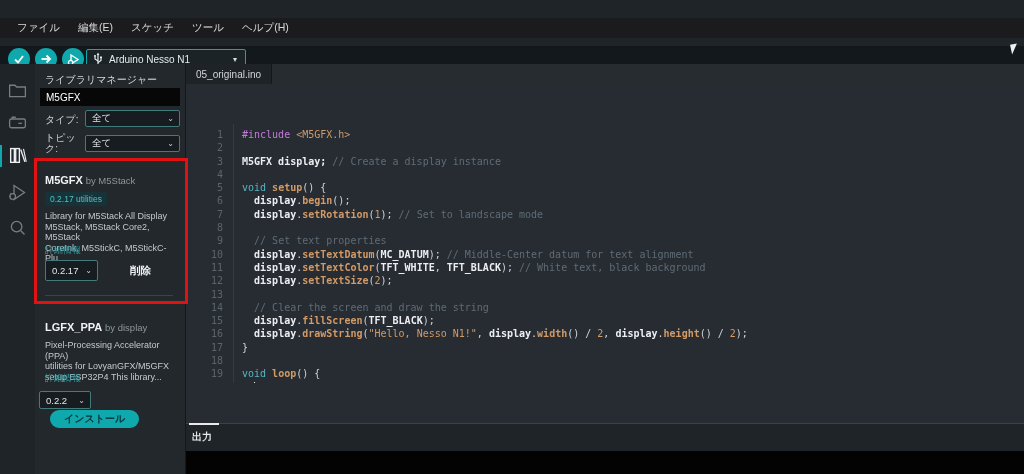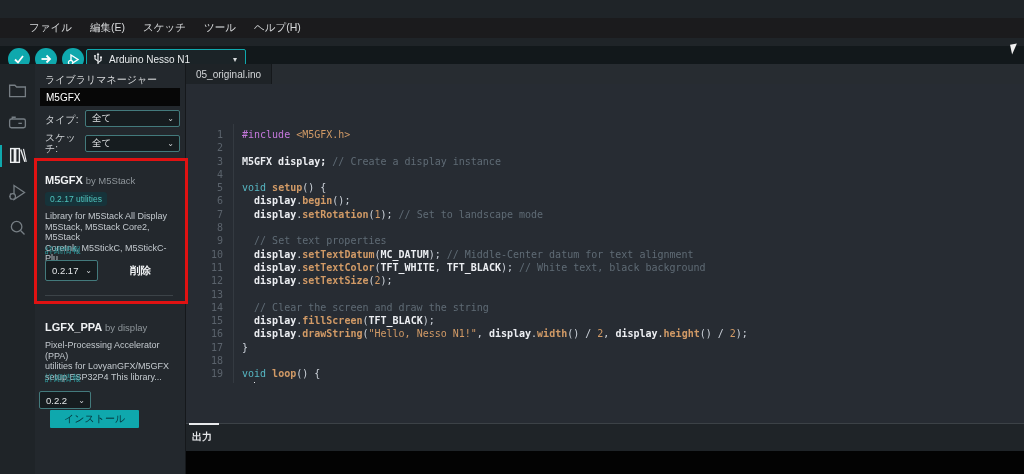--- a/index.html
+++ b/index.html
@@ -11,21 +11,21 @@
               display:flex; align-items:center; padding-left:7px; }
   .app-icon { width:13px; height:10px; background:#0fa8ad; border-radius:2px; color:#fff;
               font-size:7px; line-height:9px; text-align:center; margin-right:6px; }
   .title-text { color:#b9bcbe; font-size:9px; }
   .win-controls { position:absolute; right:0; top:0; height:18px; display:flex; }
   .win-btn { width:30px; height:18px; color:#c7c9cb; font-size:9px; display:flex;
              align-items:center; justify-content:center; }
 
   
   .menubar { position:absolute; left:0; top:18px; width:1024px; height:20px; background:#1b1b1d;
-             display:flex; align-items:center; padding-left:20px; gap:0; }
+             display:flex; align-items:center; padding-left:8px; gap:0; }
   .menu-item { color:#d7d9db; font-size:10.5px; padding:3px 9px; }
 
   
   .toolbar { position:absolute; left:0; top:38px; width:1024px; height:26px; background:#12181b;
              display:flex; align-items:center;margin-top:8px; }
   .tb-btn { width:22px; height:22px; border-radius:50%; background:#0fa8ad; margin-left:5px;
             display:flex; align-items:center; justify-content:center; }
   .tb-btn:first-child { margin-left:8px; }
   .board-sel { position:absolute; left:86px; top:3px; width:160px; height:20px; background:#1b2327;
                border:1px solid #0fa8ad; border-radius:2px; display:flex; align-items:center;
@@ -52,22 +52,22 @@
                padding:0 6px; }
   .lp-select .chev { position:absolute; right:5px; color:#cfd3d6; font-size:8px; }
   .lib-title { font-weight:bold; color:#f0f2f4; font-size:11px; }
   .lib-by { color:#8f969b; font-size:9.5px; font-weight:normal; }
   .badge { position:absolute; background:#16333a; color:#4fc3bd; font-size:8.5px; padding:2px 5px;
            border-radius:3px; }
   .lib-desc { position:absolute; color:#c3c9ce; font-size:9px; line-height:10.5px; }
   .lib-link { position:absolute; color:#2f9a9e; font-size:9px; }
   .del-btn { position:absolute; color:#f2f4f6; font-weight:bold; font-size:10.5px; }
   .entry-divider { position:absolute; left:10px; width:128px; height:1px; background:#3c4348; }
-  .install-btn { position:absolute; background:#0fa8ad; color:#06333a; font-weight:normal;
-                 font-size:10px; border-radius:1px; padding:2px 14px; }
+  .install-btn { position:absolute; background:#0fa8ad; color:#06333a; font-weight:bold;
+                 font-size:10px; border-radius:9px; padding:2px 14px; }
 
   
   .editorcol { position:relative; flex:1; display:flex; flex-direction:column; background:#272c33;
                border-left:1px solid #15181b;gap:40px; }
   .tabbar { height:20px; background:#272c31; display:flex; flex:none; }
   .tab { background:#1e2327; height:20px; padding:0 10px; display:flex; align-items:center;
          color:#d3d6d9; font-size:10px; border-right:1px solid #15181b; }
   .editor { position:relative; flex:1; display:flex; overflow:hidden;
             font-family:"DejaVu Sans Mono", monospace; font-size:10px; line-height:13.3px; }
   .gutter { width:48px; flex:none; text-align:right; padding:4px 10px 0 0; color:#5b636c;
@@ -201,21 +201,21 @@
     </div>
 
     <div class="libpanel">
       <div class="lp-header">ライブラリマネージャー</div>
       <input class="lp-search" value="M5GFX" style="">
       <div class="lp-label" style="left:10px; top:49px">タイプ:</div>
       <div class="lp-select" style="left:50px; top:46px; width:95px">
         <span>全て</span>
           <span class="chev">⌄</span>
       </div>
-      <div class="lp-label" style="left:10px; top:68px; width:40px; line-height:11px">スケッチ:</div>
+      <div class="lp-label" style="left:10px; top:68px; width:40px; line-height:11px">トピック:</div>
       <div class="lp-select" style="left:50px; top:71px; width:95px">
         <span>全て</span>
           <span class="chev">⌄</span>
       </div>
 
       <div>
         <div style="position:absolute; left:10px; top:110px">
           <span class="lib-title">M5GFX</span>
           <span class="lib-by">by M5Stack</span>
         </div>

